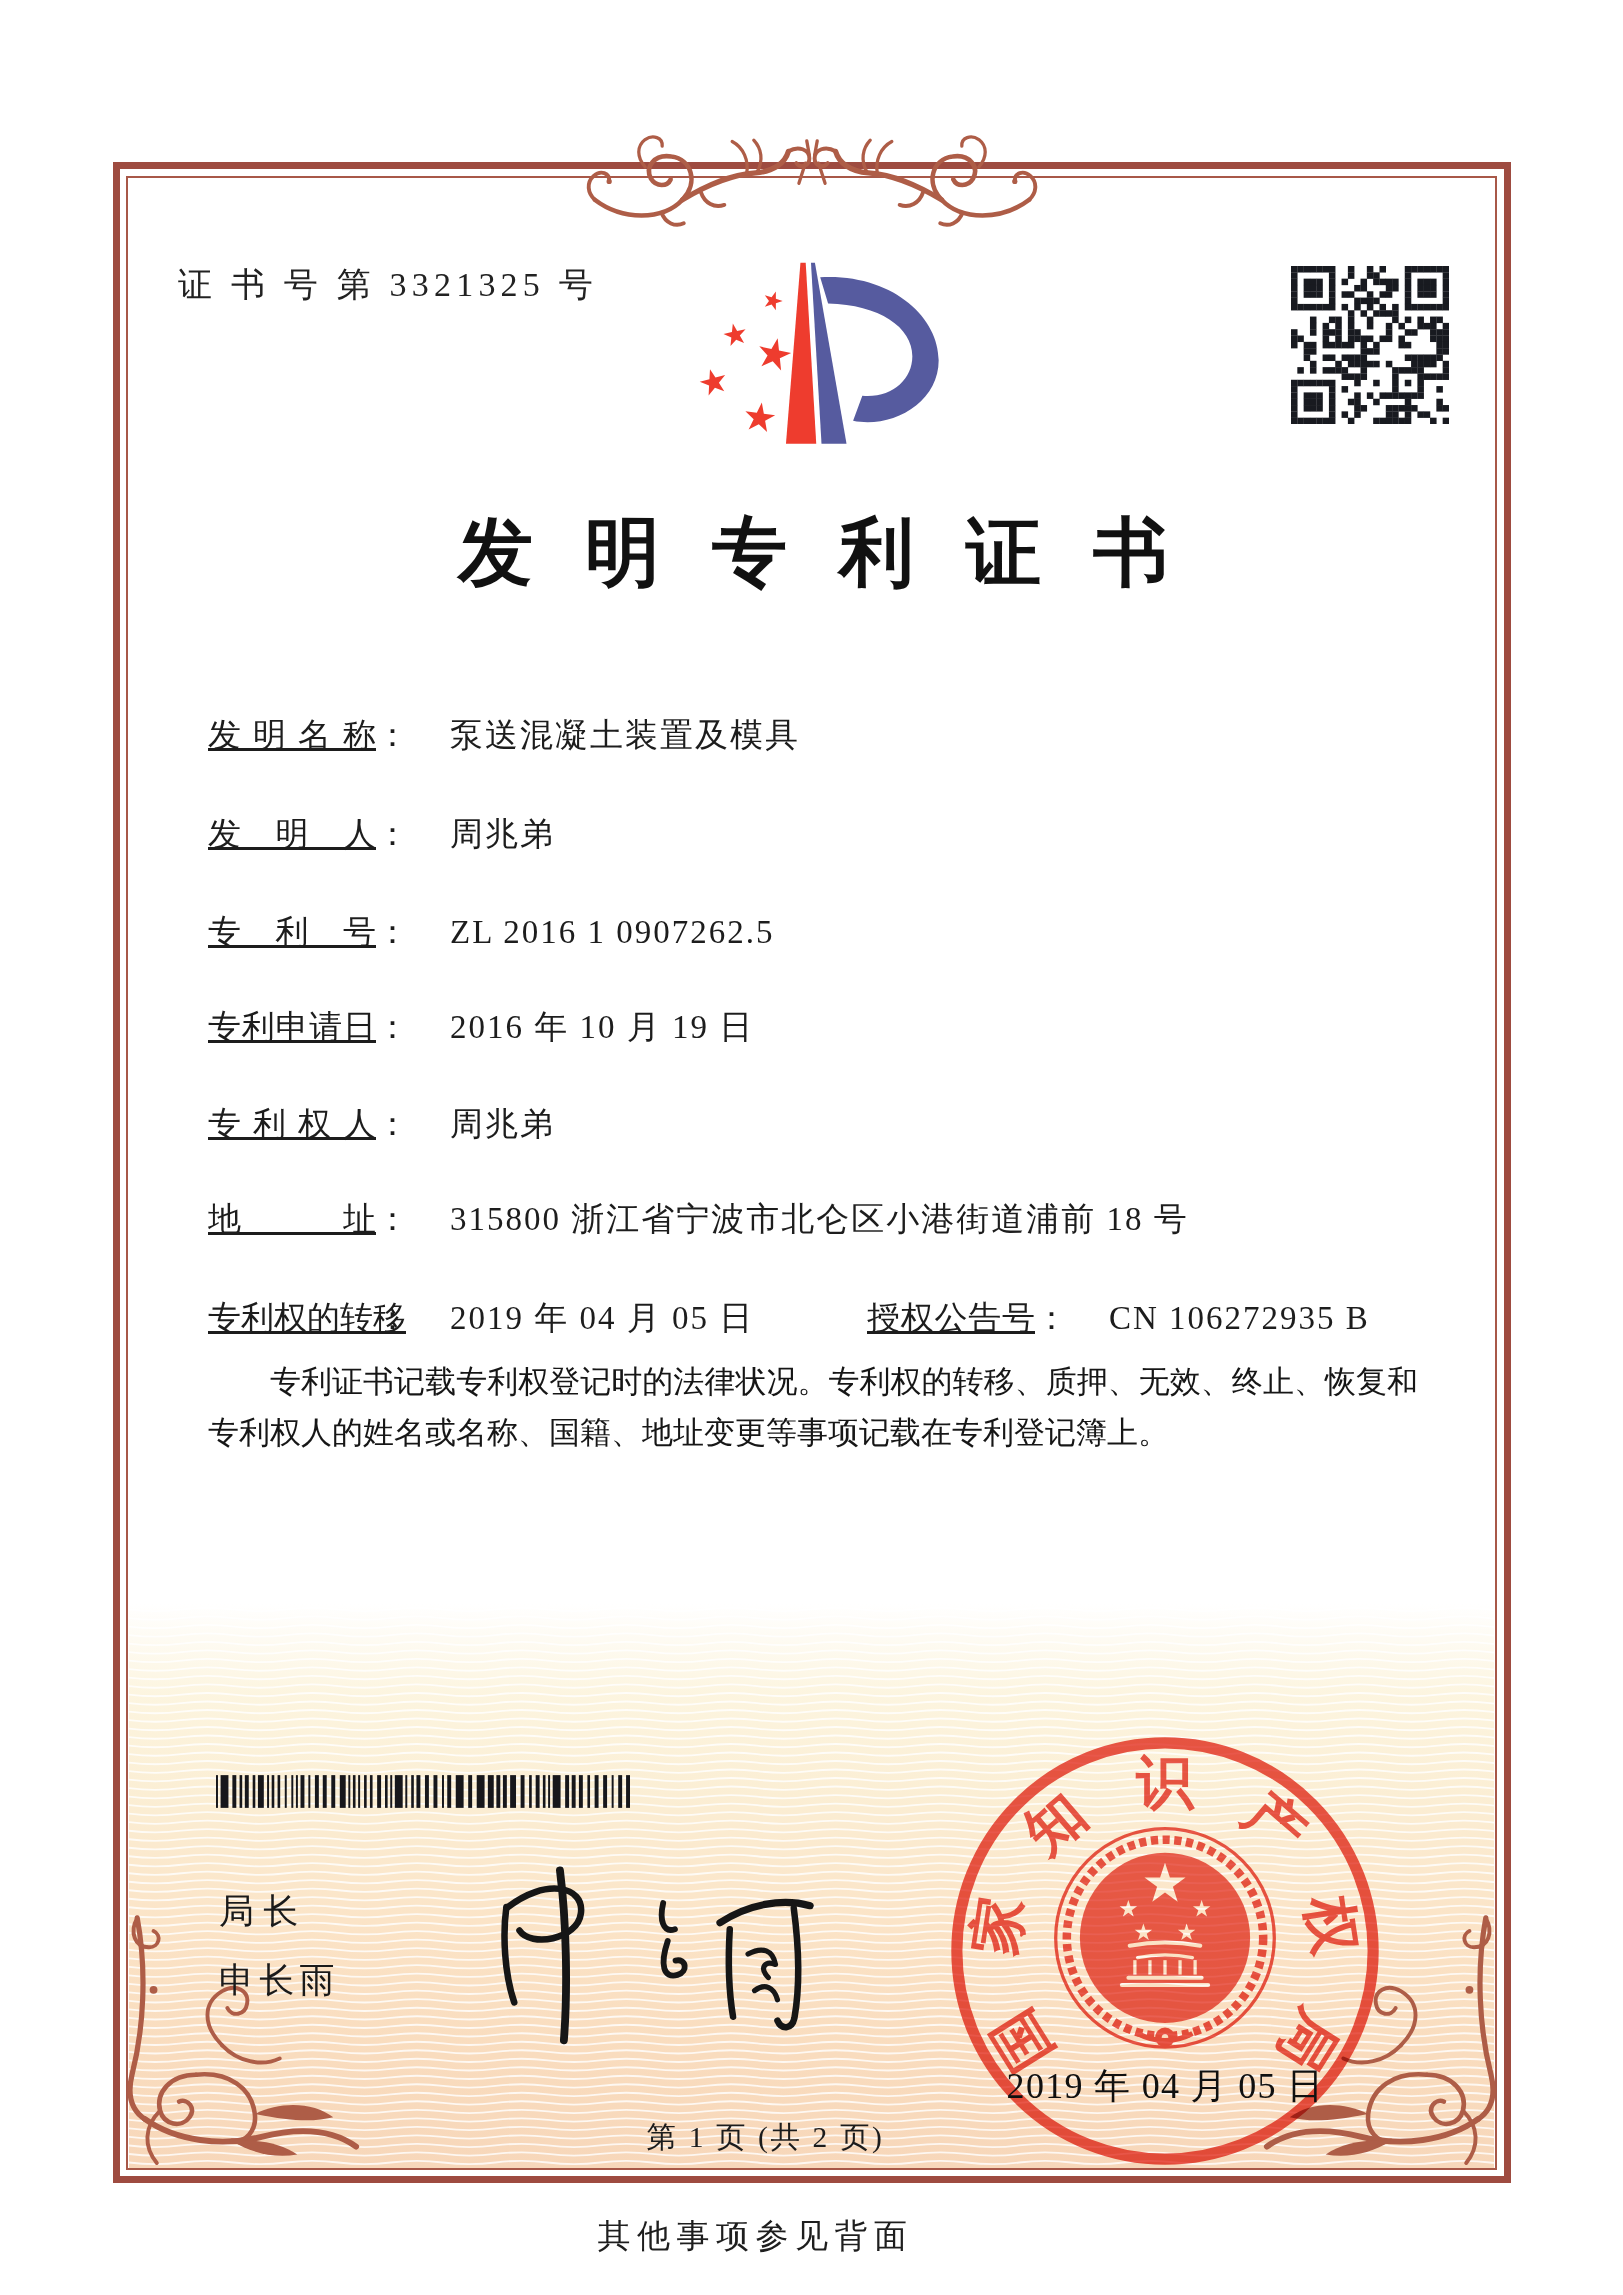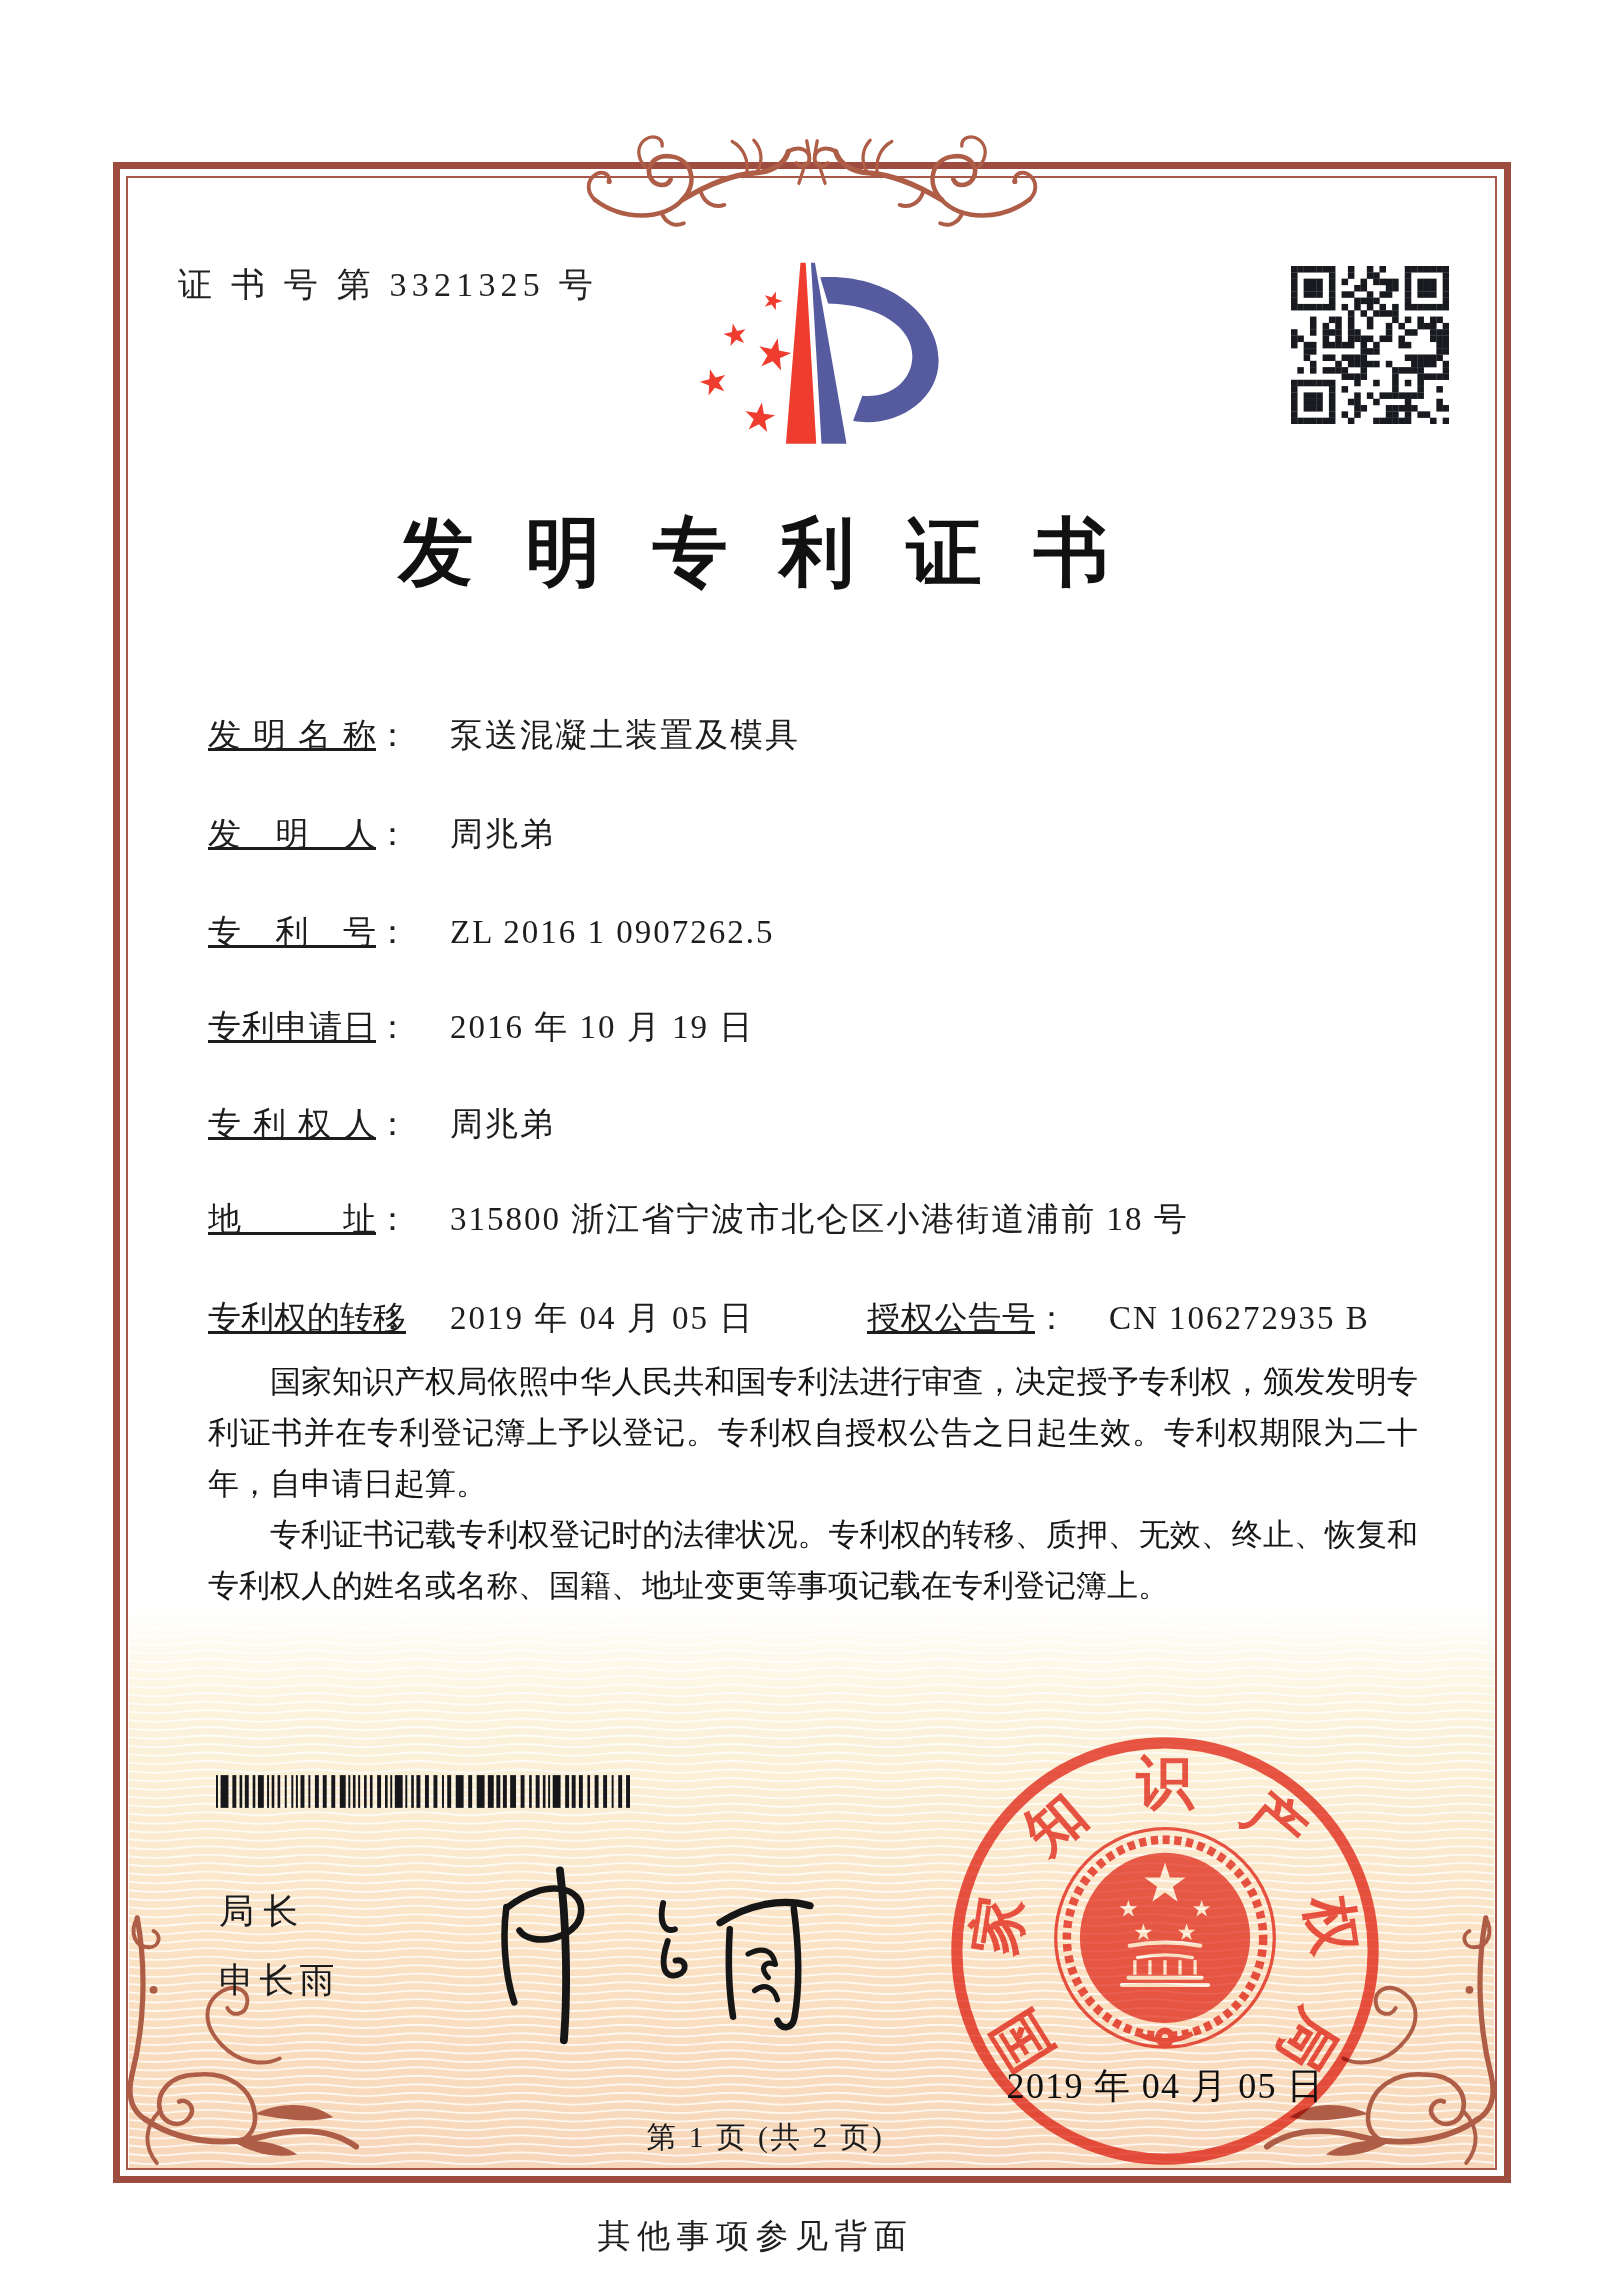--- a/index.html
+++ b/index.html
@@ -19,21 +19,21 @@
   #waves{position:absolute;left:0;top:0;}
 
   
   #border-outer{left:113px;top:162px;width:1398px;height:2021px;
         border:7.2px solid #9e4b40;box-sizing:border-box;z-index:2;}
   #border-inner{left:126px;top:176px;width:1371px;height:1994px;
         border:2px solid #a85848;box-sizing:border-box;z-index:2;}
 
   #cert-no{left:178px;top:262px;font-size:34px;letter-spacing:5.2px;color:#222;z-index:4;}
 
-  #title{left:0;top:503px;width:1504px;text-align:center;font-size:75px;font-weight:bold;
+  #title{left:0;top:503px;width:1623px;text-align:center;font-size:75px;font-weight:bold;
          letter-spacing:52px;padding-left:55px;box-sizing:border-box;color:#111;z-index:4;}
 
   .field-row{position:absolute;left:208px;font-size:33px;white-space:nowrap;z-index:4;color:#1d1d1d;}
   .f-label{display:inline-block;width:168px;text-align:justify;text-align-last:justify;text-decoration:underline;}
   .f-colon{display:inline-block;width:34px;}
   .f-value{letter-spacing:2px;margin-left:40px;}
   #grant-no-row{left:867px;}
 
   #body-text{left:208px;top:1356px;width:1210px;font-size:31px;line-height:51px;
              text-align:justify;z-index:4;color:#161616;}
@@ -526,21 +526,20 @@
   <span class="f-label">地址</span><span class="f-colon">：</span><span class="f-value">315800 浙江省宁波市北仑区小港街道浦前 18 号</span>
 </div>
 <div class="field-row" style="top:1296px">
   <span class="f-label">专利权的转移</span><span class="f-colon">：</span><span class="f-value">2019 年 04 月 05 日</span>
 </div>
 <div class="field-row" id="grant-no-row" style="top:1296px">
   <span class="f-label">授权公告号</span><span class="f-colon">：</span><span class="f-value">CN 106272935 B</span>
 </div>
 
 <div class="abs" id="body-text">
-  <p>国家知识产权局依照中华人民共和国专利法进行审查，决定授予专利权，颁发发明专利证书并在专利登记簿上予以登记。专利权自授权公告之日起生效。专利权期限为二十年，自申请日起算。</p>
   <p>专利证书记载专利权登记时的法律状况。专利权的转移、质押、无效、终止、恢复和专利权人的姓名或名称、国籍、地址变更等事项记载在专利登记簿上。</p>
 </div>
 
 <svg class="abs" id="barcode" style="left:216px;top:1775px;z-index:4" width="414" height="33" viewBox="0 0 632 50">
     <rect x="0" y="0" width="3" height="50" fill="#17171b"></rect>
     <rect x="7" y="0" width="12" height="50" fill="#17171b"></rect>
     <rect x="25" y="0" width="6" height="50" fill="#17171b"></rect>
     <rect x="36" y="0" width="4" height="50" fill="#17171b"></rect>
     <rect x="44" y="0" width="6" height="50" fill="#17171b"></rect>
     <rect x="56" y="0" width="4" height="50" fill="#17171b"></rect>

